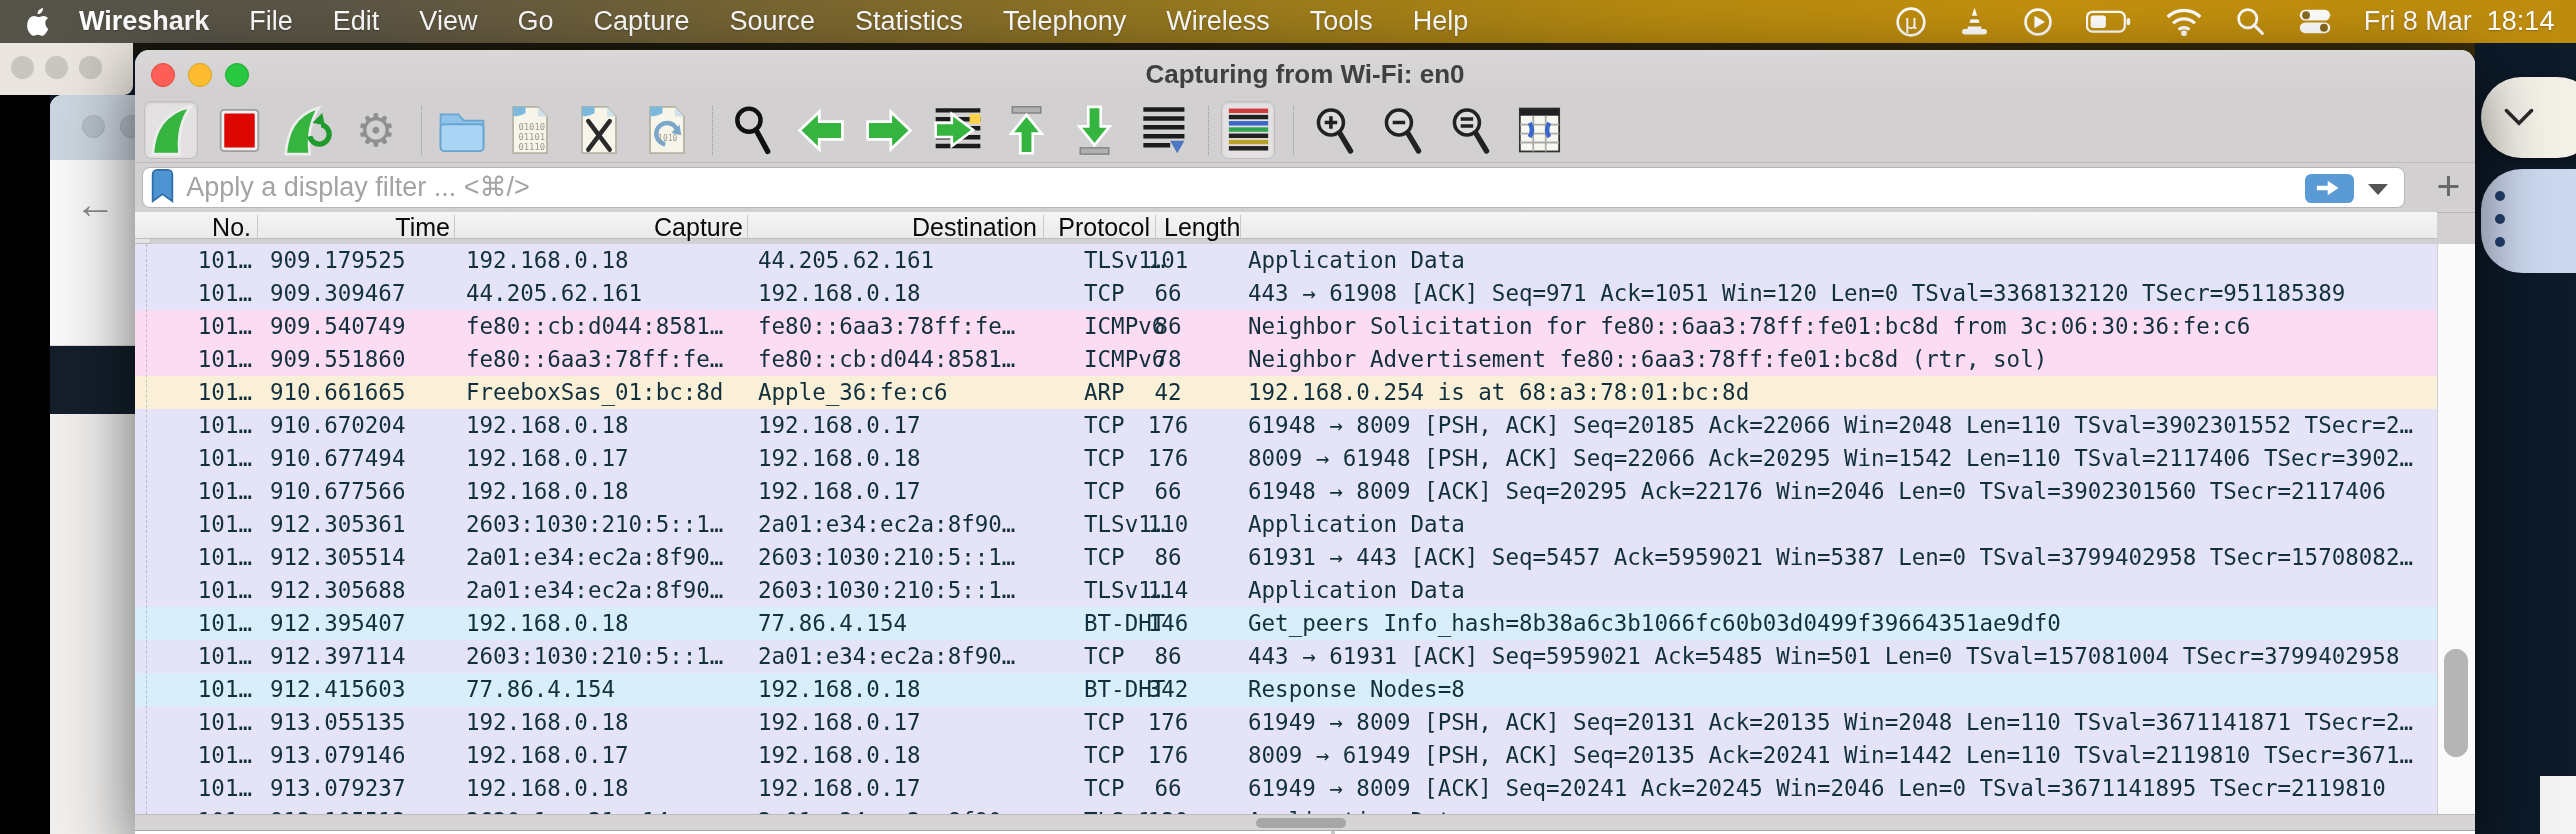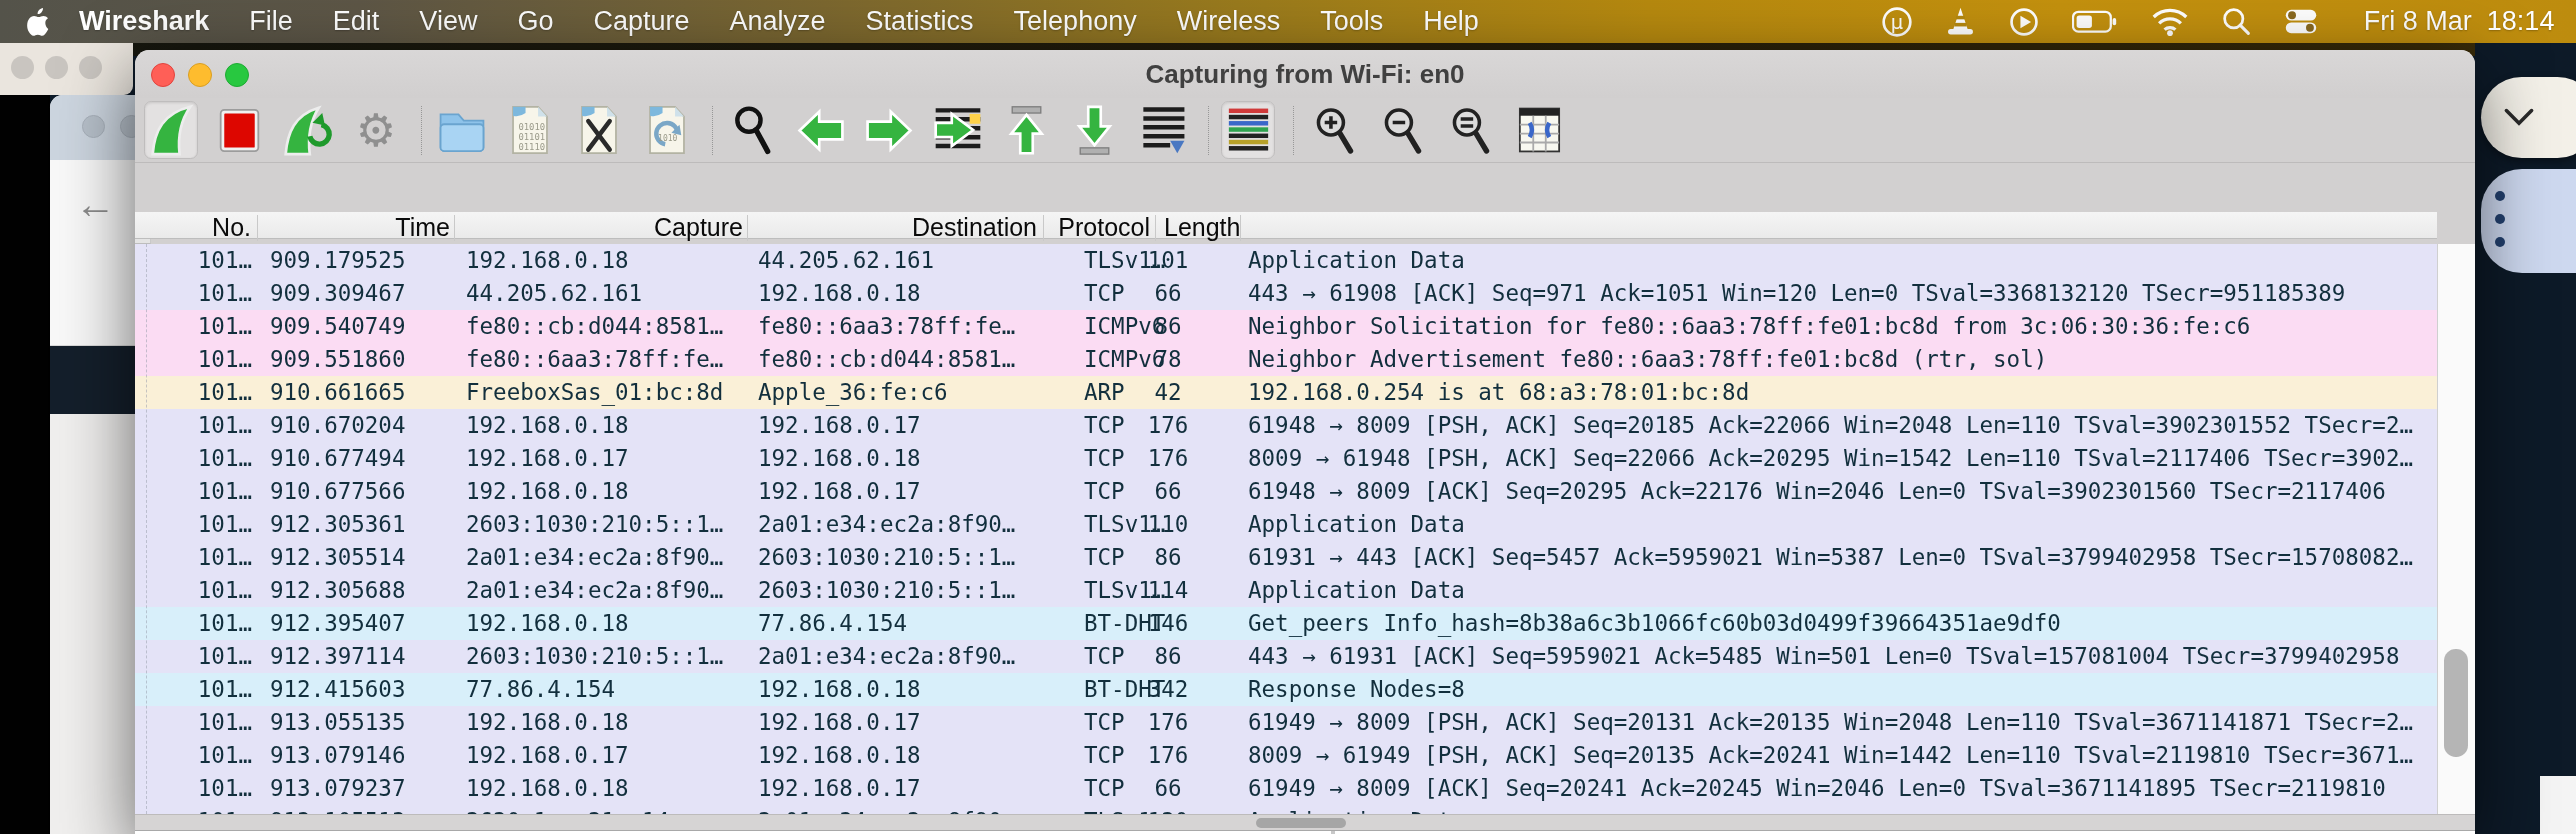--- a/index.html
+++ b/index.html
@@ -8,21 +8,21 @@
   
   .menubar { position:absolute; left:0; top:0; width:2576px; height:43px;
     background:linear-gradient(90deg,#54534a 0%,#5d5646 14%,#7b672f 32%,#997a1d 48%,#b6890f 64%,#c4910e 80%,#bd8c0e 100%);
     display:flex; align-items:center; color:#fff; font-size:27px; }
   .menubar .apple { margin-left:27px; margin-right:12.6px; display:flex; align-items:center; }
   .menu-items { display:flex; align-items:center; gap:40px; margin-left:16px; }
   .menu-item { white-space:nowrap; text-shadow:0 0.9px 1.8px rgba(0,0,0,.25); }
   .menu-item.app-menu { font-weight:bold; }
   .tray { position:absolute; right:21.6px; top:0; height:43px; display:flex; align-items:center; gap:32px; }
   .tray .ticon { display:flex; align-items:center; justify-content:center; }
-  .clock { font-size:27px; color:#fff; text-shadow:0 0.9px 1.8px rgba(0,0,0,.25); white-space:pre;margin-left:14px; }
+  .clock { font-size:27px; color:#fff; text-shadow:0 0.9px 1.8px rgba(0,0,0,.25); white-space:pre; }
 
   
   .bg-strip { position:absolute; left:0; top:43px; width:2576px; height:12.6px;
     background:linear-gradient(90deg,#15160f,#241d0a 55%,#3a2c08); }
   .bgwin-top { position:absolute; left:0; top:43px; width:133px; height:52px; background:#eae5de; border-radius:0 0 9px 0; }
   .bgwin-top .dot { position:absolute; top:12.6px; width:23.4px; height:23.4px; border-radius:50%; background:#c9c5c0; }
   .bg-black { position:absolute; left:0; top:95px; width:50px; height:739px; background:#010101; }
   .bgwin-left { position:absolute; left:50px; top:95px; width:85px; height:739px; background:#f0efee; border-radius:12.6px 0 0 0; overflow:hidden; }
   .bgwin-left .tbar { position:absolute; left:0; top:0; width:85px; height:65px; background:#ccd5df; }
   .bgwin-left .tdot { position:absolute; top:20px; width:23.4px; height:23.4px; border-radius:50%; background:#b7c0ca; border:0.9px solid #a8b1bb; }
@@ -100,21 +100,21 @@
         <path fill="#fff" d="M16.4 0c.2 1.6-.5 3.2-1.4 4.3-1 1.2-2.6 2.1-4.1 2-.2-1.5.6-3.1 1.5-4.1C13.4 1 15.1.1 16.4 0zM21.9 21.7c-.6 1.4-.9 2-1.7 3.2-1.1 1.7-2.7 3.9-4.6 3.9-1.7 0-2.2-1.1-4.5-1.1-2.3 0-2.8 1.1-4.5 1.1-1.9 0-3.4-1.9-4.5-3.6C-1 20.4-.3 14.1 2.3 10.8c1.2-1.6 3-2.6 4.9-2.6 2 0 3.2 1.1 4.9 1.1 1.6 0 2.6-1.1 4.9-1.1 1.7 0 3.4.9 4.6 2.4-4 2.2-3.4 7.9.3 11.1z"></path>
       </svg>
   </span>
   <span class="menu-items">
       <span class="menu-item app-menu">Wireshark</span>
       <span class="menu-item">File</span>
       <span class="menu-item">Edit</span>
       <span class="menu-item">View</span>
       <span class="menu-item">Go</span>
       <span class="menu-item">Capture</span>
-      <span class="menu-item">Analyze</span>
+      <span class="menu-item">Source</span>
       <span class="menu-item">Statistics</span>
       <span class="menu-item">Telephony</span>
       <span class="menu-item">Wireless</span>
       <span class="menu-item">Tools</span>
       <span class="menu-item">Help</span>
     </span>
   <div class="tray">
     <span class="ticon">
       <svg width="32" height="32" viewBox="0 0 36 36" style="font-size:30px">
           <circle cx="18" cy="18" r="15" fill="none" stroke="#fff" stroke-width="3"></circle>
@@ -365,20 +365,38 @@
             <line x1="3" y1="42" x2="47" y2="42"></line>
             <line x1="18" y1="12" x2="18" y2="52"></line>
             <line x1="32" y1="12" x2="32" y2="52"></line>
           </g>
           <path d="M14 20 q5 8 0 16" stroke="#3a67c9" stroke-width="5" fill="none"></path>
           <path d="M36 20 q-5 8 0 16" stroke="#3a67c9" stroke-width="5" fill="none"></path>
         </svg>
     </span>
   </div>
 
+  <div class="filterbar">
+    <div class="filter-input">
+      <span class="bookmark">
+        <svg width="25" height="34" viewBox="0 0 28 38">
+            <path d="M3 6 a5 5 0 0 1 5 -5 h12 a5 5 0 0 1 5 5 v30 l-11 -8 -11 8 z" fill="#4f94d2" stroke="#2f6ea8" stroke-width="2"></path>
+          </svg>
+      </span>
+      <span class="filter-ph">Apply a display filter ... &lt;⌘/&gt;</span>
+      <span class="apply-btn">
+        <svg width="29" height="18" viewBox="0 0 32 20">
+            <path d="M2 10 H20" stroke="#fff" stroke-width="5"></path>
+            <path d="M14 2 L26 10 L14 18 Z" fill="#fff"></path>
+          </svg>
+      </span>
+      <span class="filter-chevron"></span>
+    </div>
+    <span class="plus-btn">+</span>
+  </div>
 
   <div class="corner-box"></div>
   <div class="thead">
     <span class="th" style="left:17px;  width:99px">No.</span>
     <span class="th" style="left:130px; width:185px">Time</span>
     <span class="th" style="left:327px; width:281px">Capture</span>
     <span class="th" style="left:621px; width:281px">Destination</span>
     <span class="th" style="left:916px;width:99px">Protocol</span>
     <span class="th" style="left:1029px;width:76px">Length</span>
     <span class="hsep" style="left:122px"></span>

